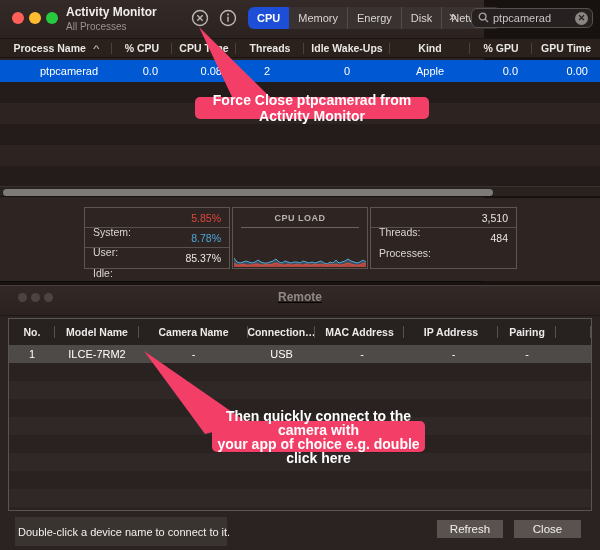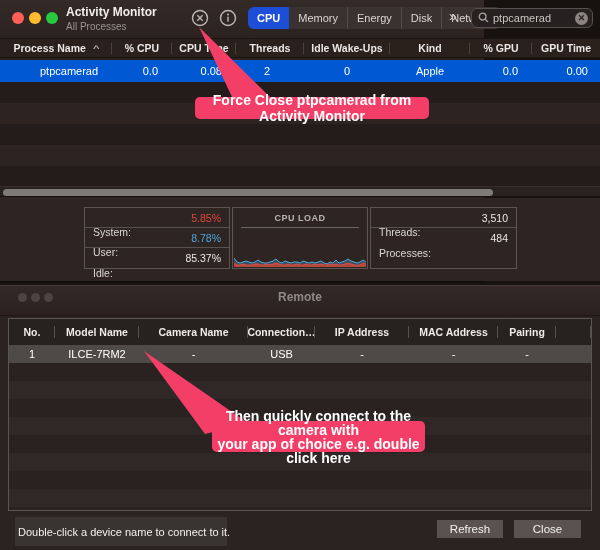--- a/index.html
+++ b/index.html
@@ -56,21 +56,21 @@
   .statvalue { font-size:10.5px; color:#eae7e5; }
   .statvalue.sys { color:#e0463c; }
   .statvalue.usr { color:#4da4da; }
   .cpuload-title { text-align:center; font-size:9px; font-weight:bold; letter-spacing:0.5px; color:#b7b3b1; padding-top:5px; }
   .cpuload-rule { margin:4px 8px 0 8px; height:1px; background:#6a6462; }
   .cpuload-graph { position:absolute; left:1px; right:1px; bottom:1px; height:16px; }
   .cpuload-graph svg { display:block; width:100%; height:100%; }
 
   
   .rm-window { position:absolute; left:0; top:285px; width:600px; height:265px; background:#2b2322; border-top:1px solid #463c39; }
-  .rm-titlebar { position:relative; height:30px; background:linear-gradient(#332a27,#2b2220); border-bottom:1px solid #1d1715; }
+  .rm-titlebar { position:relative; height:30px; background:linear-gradient(#332a27,#2b2220); border-bottom:1px solid #1d1715;text-decoration:underline; }
   .rm-dot { position:absolute; top:7px; width:9px; height:9px; border-radius:50%; background:#4d4341; }
   .rm-dot.d1{left:18px;} .rm-dot.d2{left:31px;} .rm-dot.d3{left:44px;}
   .rm-title { text-align:center; line-height:22px; font-size:12px; font-weight:bold; color:#8f8885; }
   .rm-table { position:absolute; left:8px; top:32px; width:584px; height:193px; border:1px solid #5a5452; background:#272120; }
   .rm-header { display:flex; height:26px; align-items:center; }
   .rm-hcell { position:relative; height:100%; display:flex; align-items:center; justify-content:center; font-size:10.5px; font-weight:bold; color:#edebe9; cursor:pointer; }
   .rm-hcell::after { content:""; position:absolute; right:0; top:7px; height:12px; width:1px; background:#55504d; }
   .r0{width:46px;} .r1{width:84px;} .r2{width:109px;} .r3{width:67px;} .r4{width:94px;} .r5{width:89px;} .r6{width:58px;} .r7{flex:1;}
   .rm-row-selected { display:flex; height:18px; align-items:center; background:#4e4a47; color:#ffffff; font-size:11px; cursor:pointer; }
   .rm-cell { display:flex; align-items:center; justify-content:center; }
@@ -225,22 +225,22 @@
     <span class="rm-dot d3"></span>
     <div class="rm-title">Remote</div>
   </div>
 
   <div class="rm-table">
     <div class="rm-header">
       <div class="rm-hcell r0">No.</div>
       <div class="rm-hcell r1">Model Name</div>
       <div class="rm-hcell r2">Camera Name</div>
       <div class="rm-hcell r3">Connection…</div>
+      <div class="rm-hcell r5">MAC Address</div>
       <div class="rm-hcell r4">IP Address</div>
-      <div class="rm-hcell r5">MAC Address</div>
       <div class="rm-hcell r6">Pairing</div>
       <div class="rm-hcell r7"></div>
     </div>
     <div class="rm-row-selected">
       <div class="rm-cell r0">1</div>
       <div class="rm-cell r1">ILCE-7RM2</div>
       <div class="rm-cell r2">-</div>
       <div class="rm-cell r3">USB</div>
       <div class="rm-cell r4">-</div>
       <div class="rm-cell r5">-</div>

